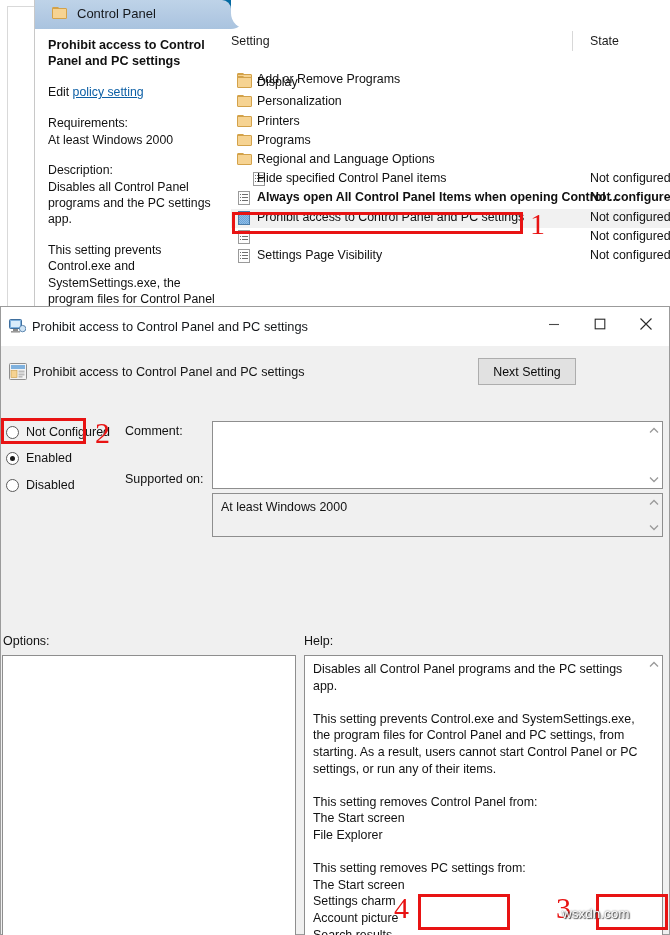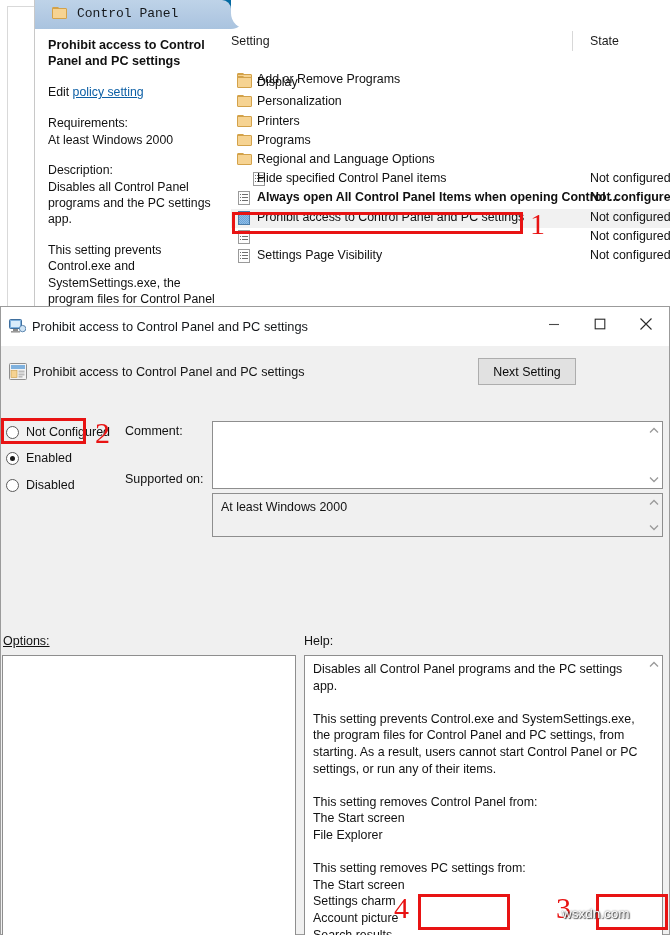--- a/index.html
+++ b/index.html
@@ -12,21 +12,21 @@
   }
 
   
   #gpedit{position:absolute;left:0;top:0;width:670px;height:313px;background:#ffffff;overflow:hidden;}
   #gp-leftframe{position:absolute;left:0;top:0;width:34px;height:313px;background:#ffffff;border-right:1px solid #c8c8c8;}
   #gp-leftframe .lf-inner{position:absolute;left:7px;top:6px;right:0;bottom:0;border-left:1px solid #d9d9d9;border-top:1px solid #d9d9d9;}
 
   #gp-panel{position:absolute;left:35px;top:0;width:635px;height:313px;background:#ffffff;}
 
   
-  #gp-tabstrip{position:absolute;left:0;top:0;width:635px;height:29px;background:#0369a1;font-family:Liberation Mono, monospace;}
+  #gp-tabstrip{position:absolute;left:0;top:0;width:635px;height:29px;background:#0369a1;}
   #gp-tab{position:absolute;left:0;top:0;width:196px;height:29px;
     background:linear-gradient(to bottom,#bed3e8 0%,#b3cae3 55%,#a9c3df 100%);
     border-top-right-radius:9px;}
   #gp-tab .tabtext{position:absolute;left:42px;top:6px;font-size:13px;color:#15181c;}
   #gp-tab-folder{position:absolute;left:17px;top:7px;width:16px;height:13px;}
   #gp-tabstrip .tab-rest{position:absolute;left:196px;top:0;right:0;height:29px;background:#ffffff;}
   #gp-tabstrip .tab-rest:before{content:"";position:absolute;left:0;top:0;width:14px;height:29px;
     background:linear-gradient(to bottom,#bed3e8,#a9c3df);
     border-bottom-right-radius:14px;}
   #gp-tabstrip .tab-rest:after{content:"";position:absolute;left:0;top:0;width:16px;height:29px;
@@ -100,21 +100,21 @@
   .radio-row .rb{width:13px;height:13px;border:1px solid #5a5a5a;border-radius:50%;background:#fff;box-sizing:border-box;position:relative;}
   .radio-row .rb.on:after{content:"";position:absolute;left:3px;top:3px;width:5px;height:5px;border-radius:50%;background:#1a1a1a;}
   .radio-row .lb{margin-left:7px;font-size:12.5px;color:#111;}
   #r-notconf{top:22px;}
   #r-enabled{top:48px;}
   #r-disabled{top:75px;text-align:right;}
 
   .flabel{position:absolute;font-size:12.5px;color:#111;}
   #lb-comment{left:124px;top:21px;}
   #lb-supported{left:124px;top:69px;}
-  #lb-options{left:2px;top:231px;text-decoration:underline;}
+  #lb-options{left:2px;top:231px;}
   #lb-help{left:303px;top:231px;}
 
   .boxfield{position:absolute;box-sizing:border-box;border:1px solid #8e8e8e;}
   #f-comment{left:211px;top:18px;width:451px;height:68px;background:#ffffff;}
   #f-supported{left:211px;top:90px;width:451px;height:44px;background:#f0f0f0;}
   #f-supported .txt{position:absolute;left:8px;top:6px;font-size:12.4px;color:#111;}
   .vsb{position:absolute;right:0;top:0;width:16px;height:100%;background:transparent;}
   .vsb .up{position:absolute;left:0;top:1px;width:16px;height:15px;}
   .vsb .dn{position:absolute;left:0;bottom:1px;width:16px;height:15px;}
 

